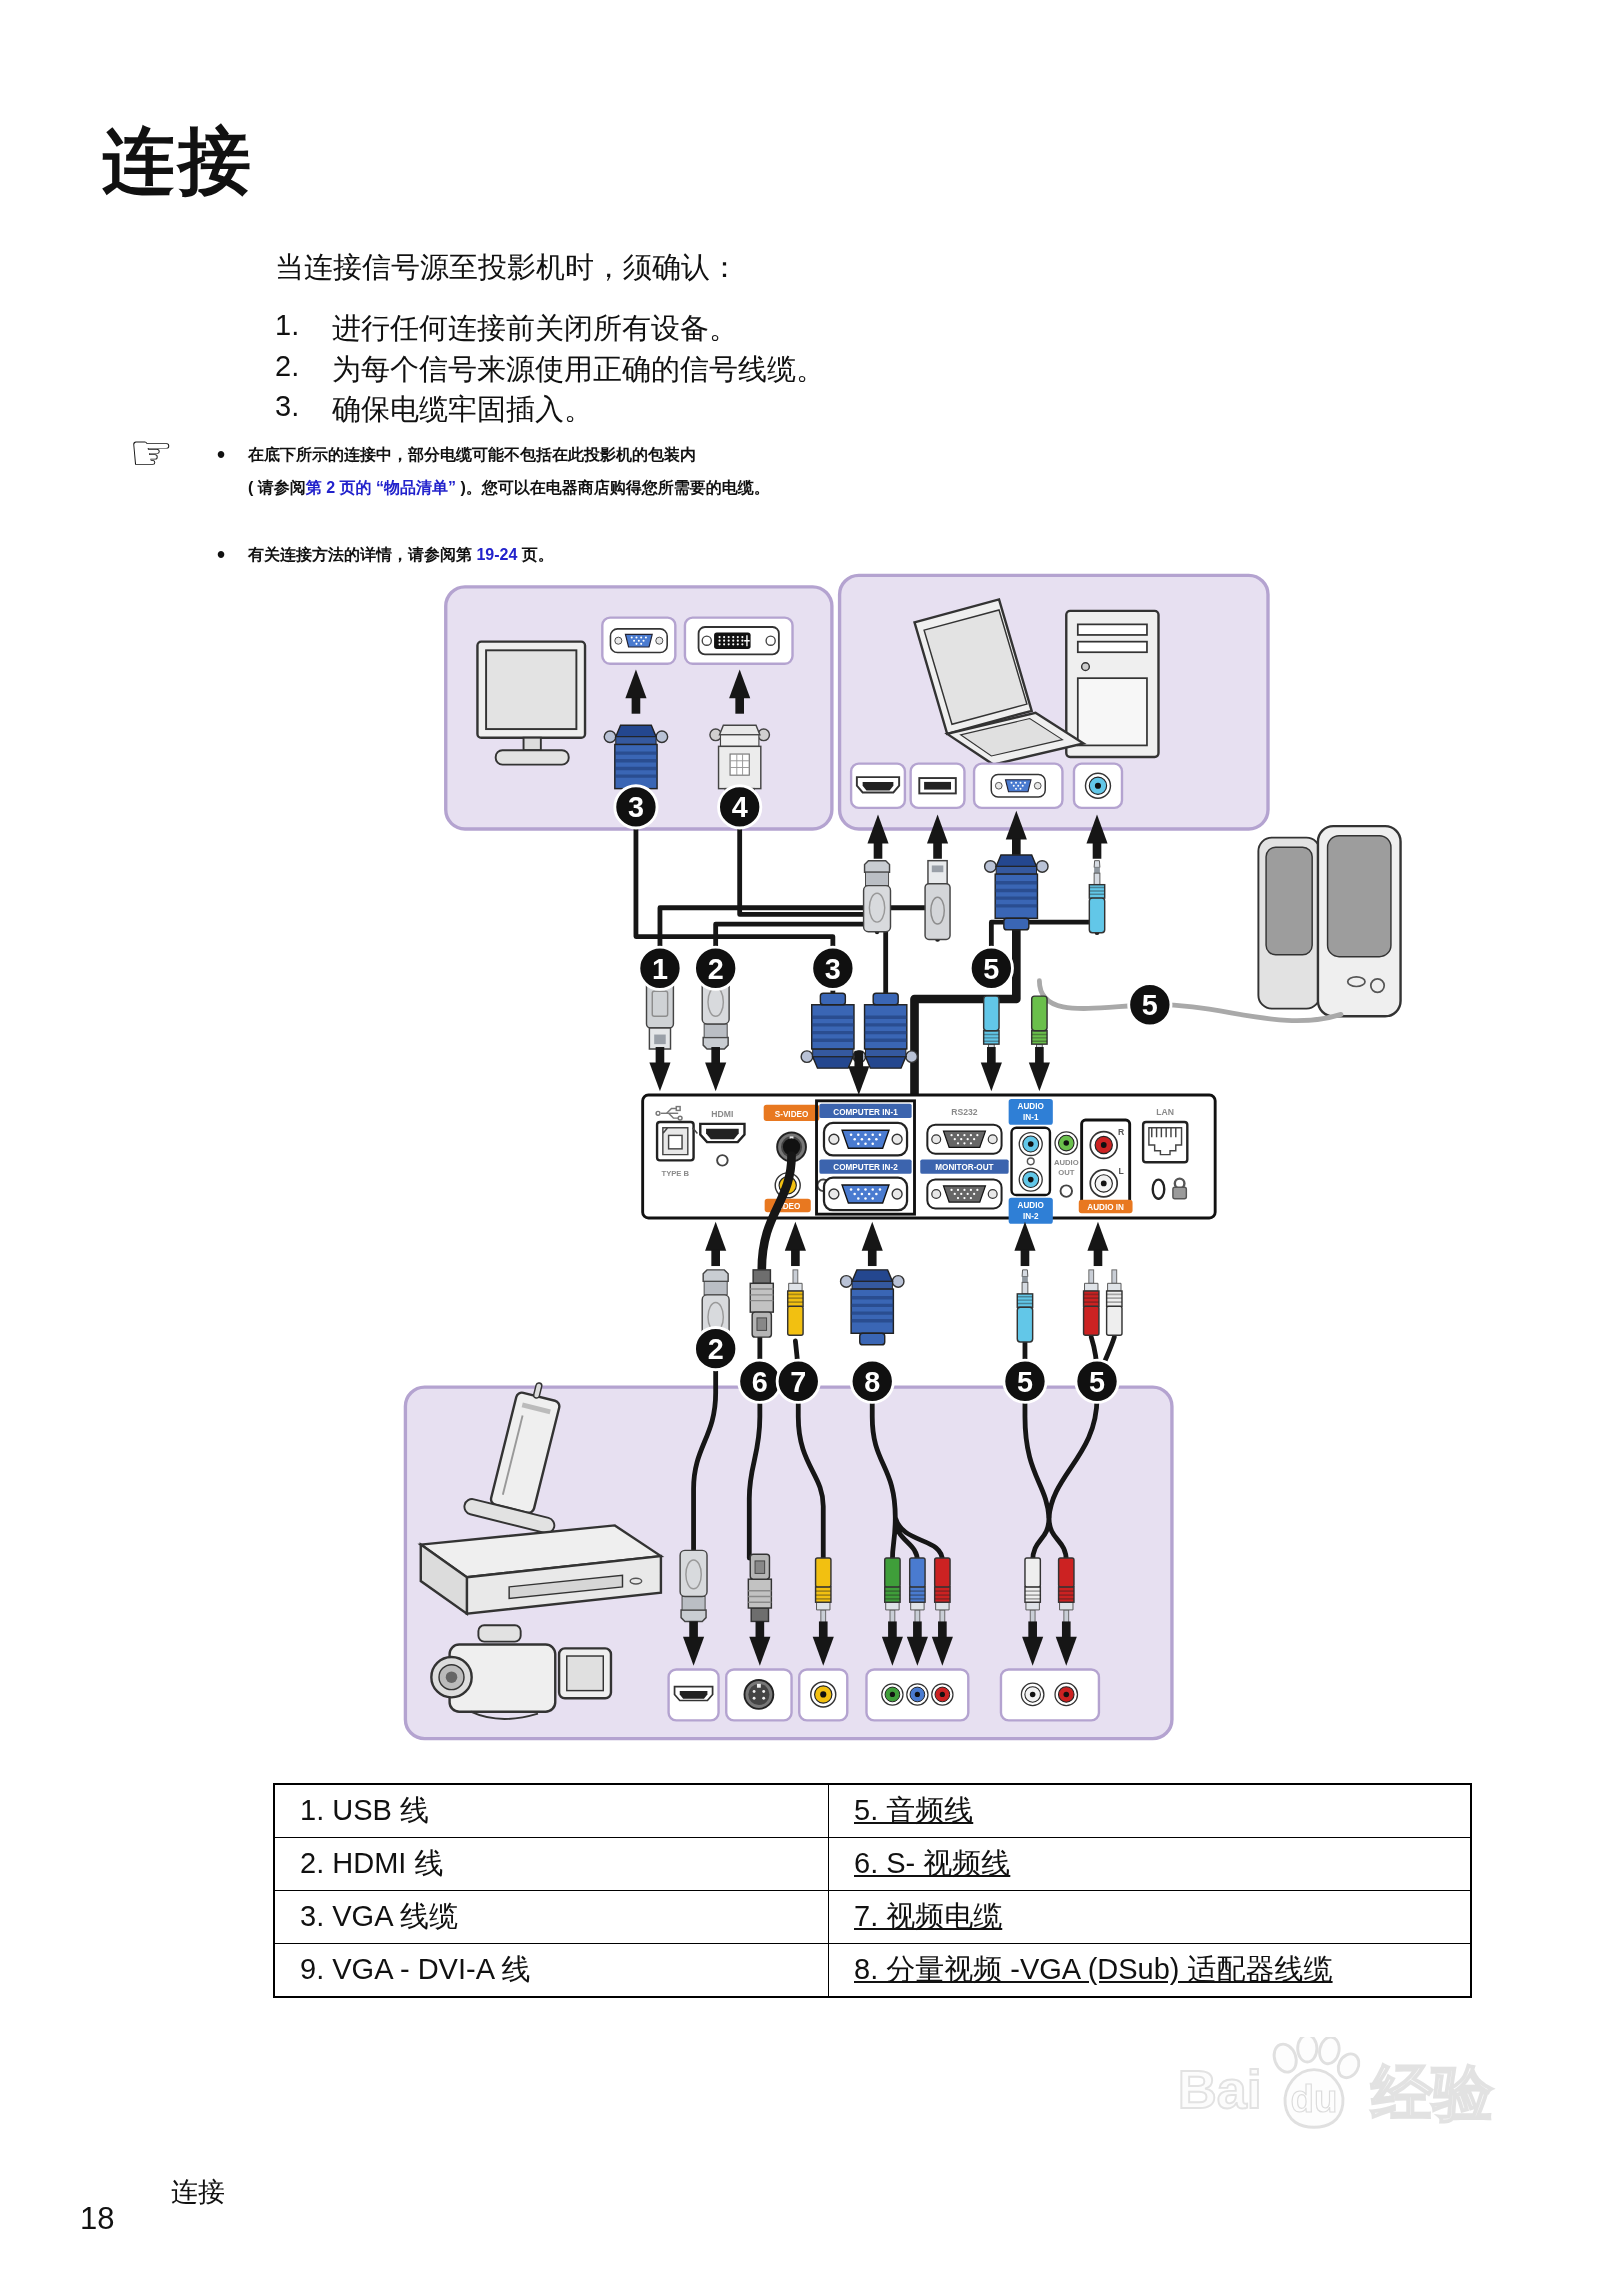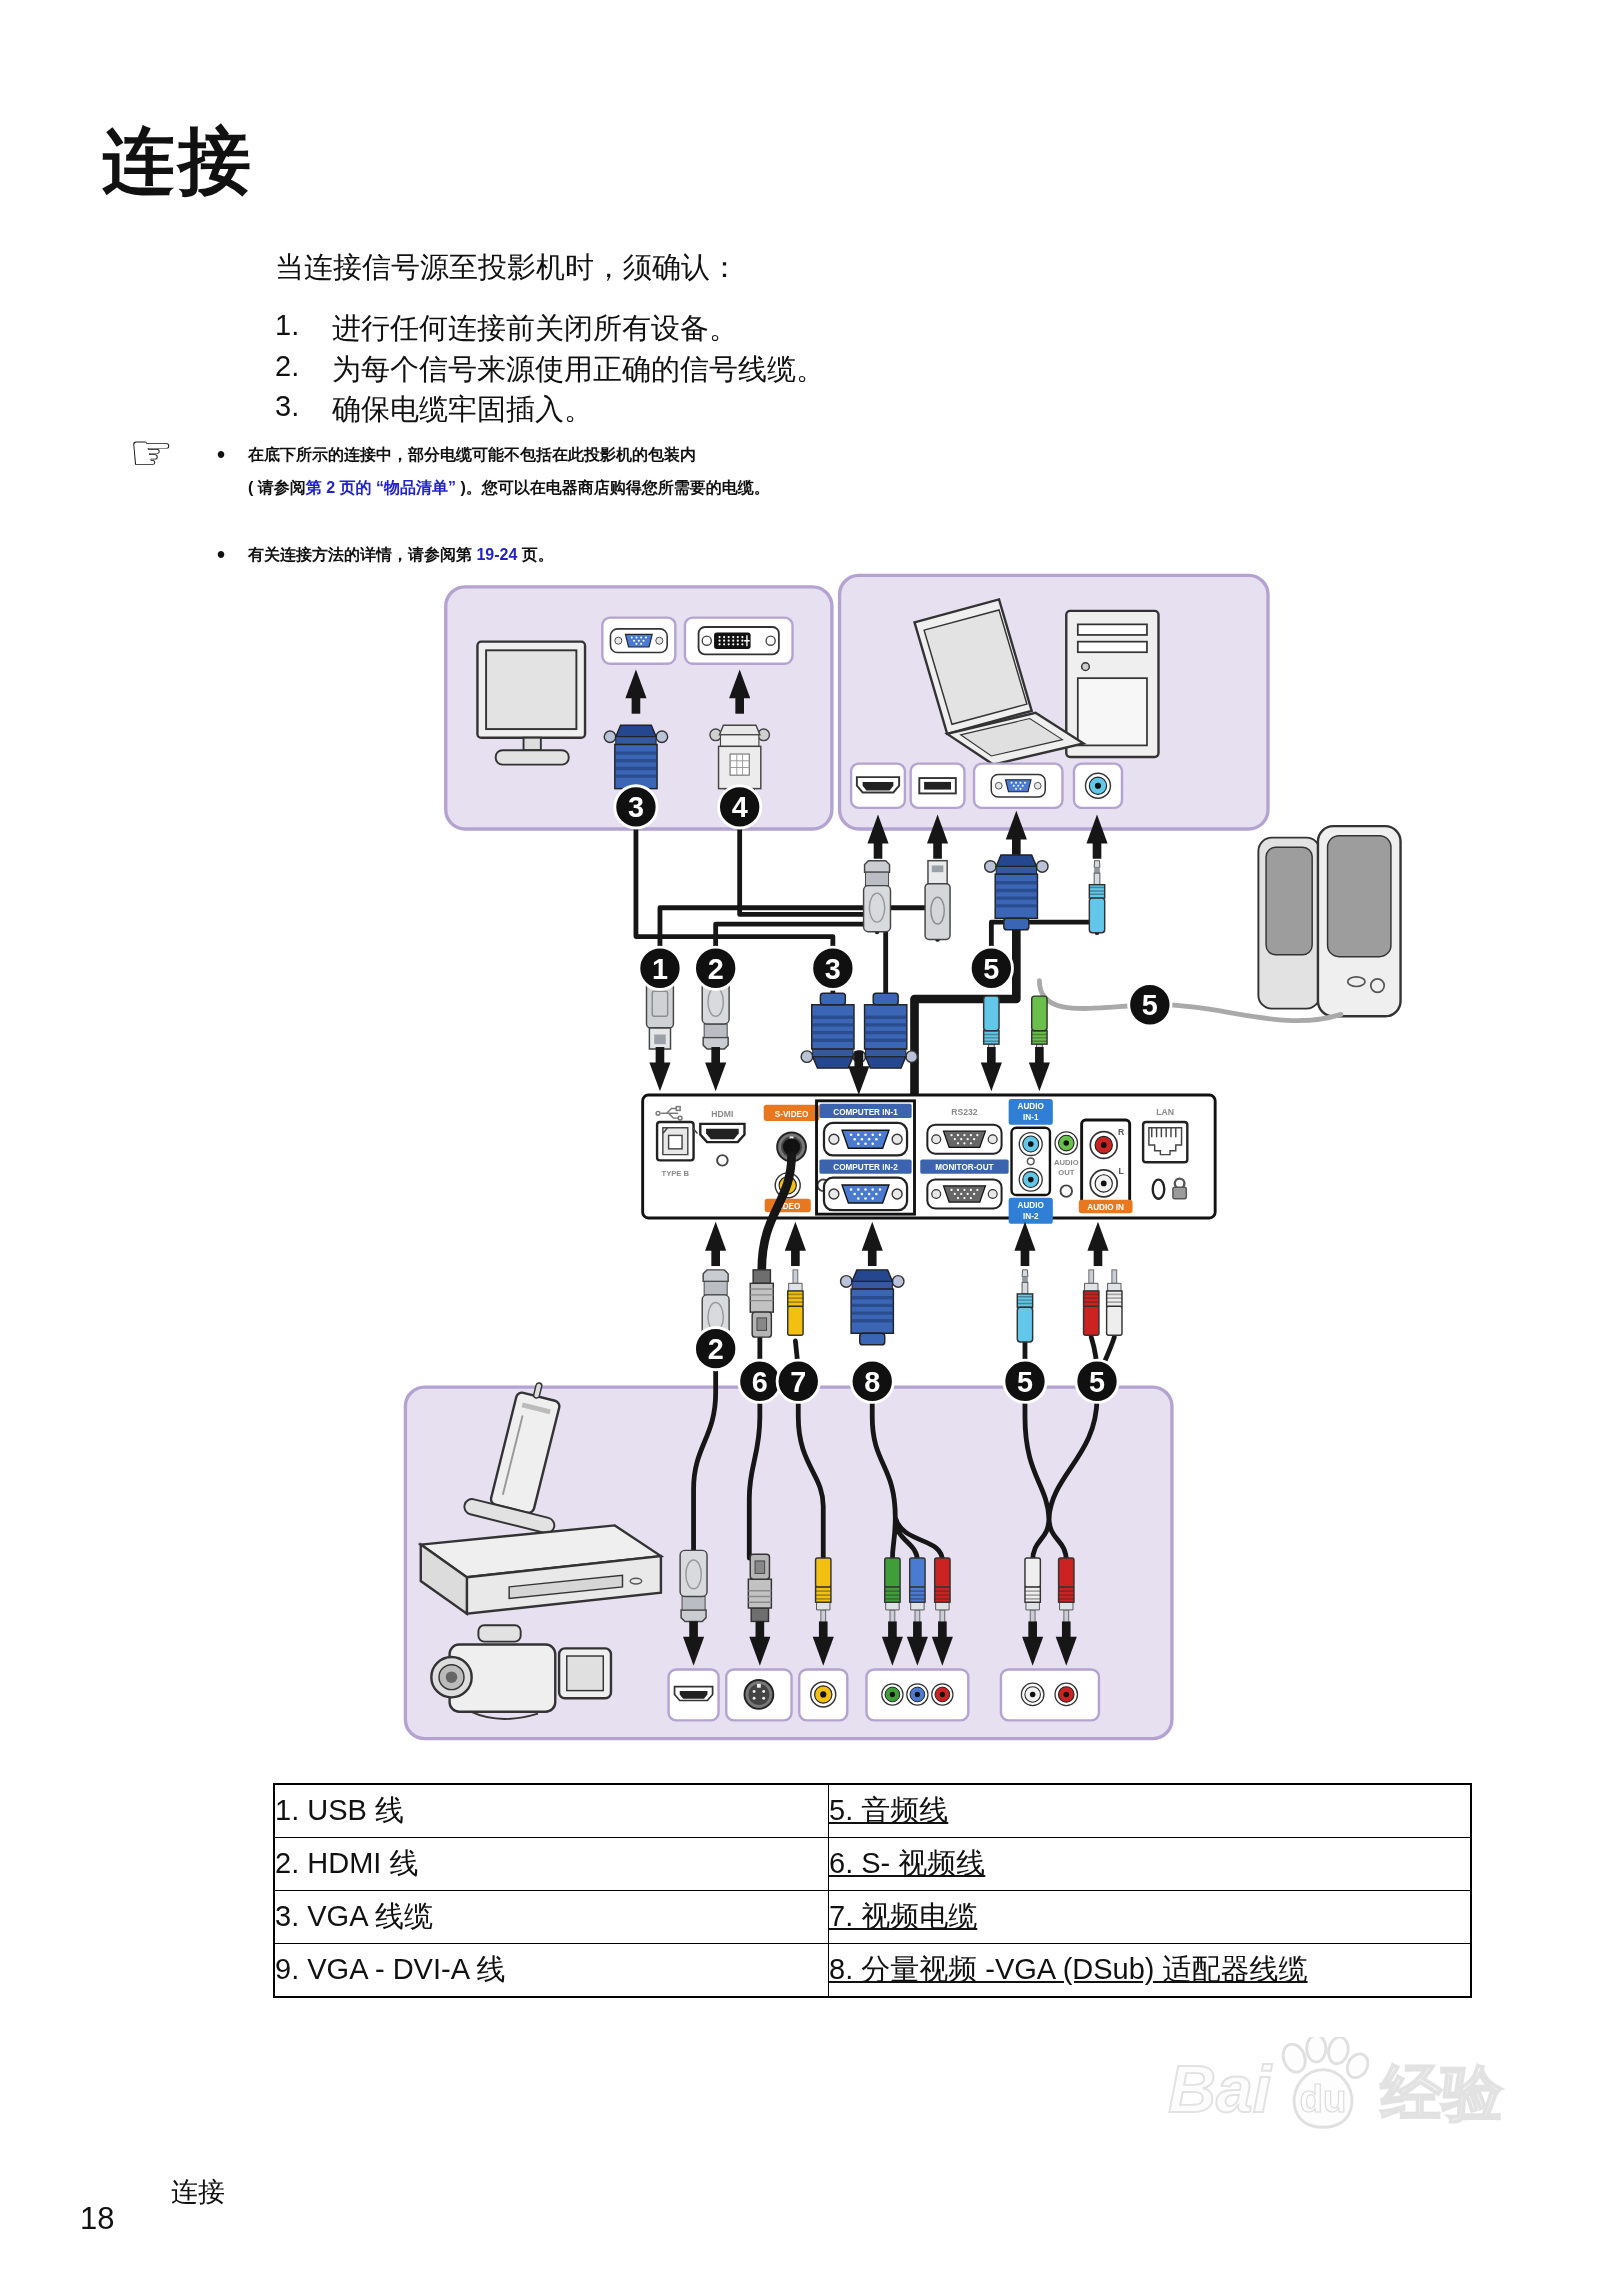--- a/index.html
+++ b/index.html
@@ -13,31 +13,31 @@
   .step .no{position:absolute;left:275px;}
   .step .tx{position:absolute;left:332px;white-space:nowrap;}
   #hand{left:129px;top:428px;font-size:50px;line-height:50px;color:#111;}
   .bullet{font-size:23px;font-weight:700;}
   .note{font-size:16px;font-weight:700;line-height:33px;white-space:nowrap;}
   a.reflink{color:#2222cc;text-decoration:none;cursor:pointer;}
   
   #legend{left:273px;top:1783px;width:1195px;border:2.9px solid #000;}
   .lrow{display:flex;height:52px;border-bottom:1.9px solid #000;}
   .lrow:last-child{border-bottom:none;}
-  .lcell{display:flex;align-items:center;font-size:29px;box-sizing:border-box;}
+  .lcell{display:flex;align-items:center;font-size:29px;padding-left:25px;box-sizing:border-box;}
   .lcell.left{width:554px;border-right:1.9px solid #000;}
   .lcell.right{flex:1;text-decoration:underline;}
   
   #pageno{left:80px;top:2169px;font-size:31px;margin-top:32px;}
   #footsec{left:171px;top:2174px;font-size:27px;}
   
   #wm{left:1129px;top:2037px;width:413px;text-align:center;}
   .wm-row{display:flex;align-items:flex-end;justify-content:center;}
   .wm-txt{color:#fcfcfc;-webkit-text-stroke:1.9px #e2e2e2;font-weight:800;}
-  .wm-big{font-size:66px;line-height:75px;font-style:italic;}
+  .wm-big{font-size:54px;line-height:75px;}
   .wm-cn{font-size:61px;line-height:67px;margin-left:5.8px;}
   .wm-url{font-size:42px;line-height:52px;font-weight:700;color:#fcfcfc;-webkit-text-stroke:1.9px #e6e6e6;}
   
   svg text{font-family:"Liberation Sans","DejaVu Sans",sans-serif;}
   .pl{font-size:9px;fill:#8a8a8a;font-weight:700;text-anchor:middle;}
   .pl2{font-size:8px;fill:#8a8a8a;font-weight:700;text-anchor:middle;}
   .wlab2{font-size:8.5px;fill:#fff;font-weight:700;text-anchor:middle;}
   .rl{font-size:9px;fill:#555;font-weight:700;text-anchor:middle;}
   .conum{font-size:30px;fill:#fff;font-weight:800;text-anchor:middle;}
   .cable{stroke:#161616;stroke-width:5;fill:none;stroke-linecap:round;stroke-linejoin:round;}

